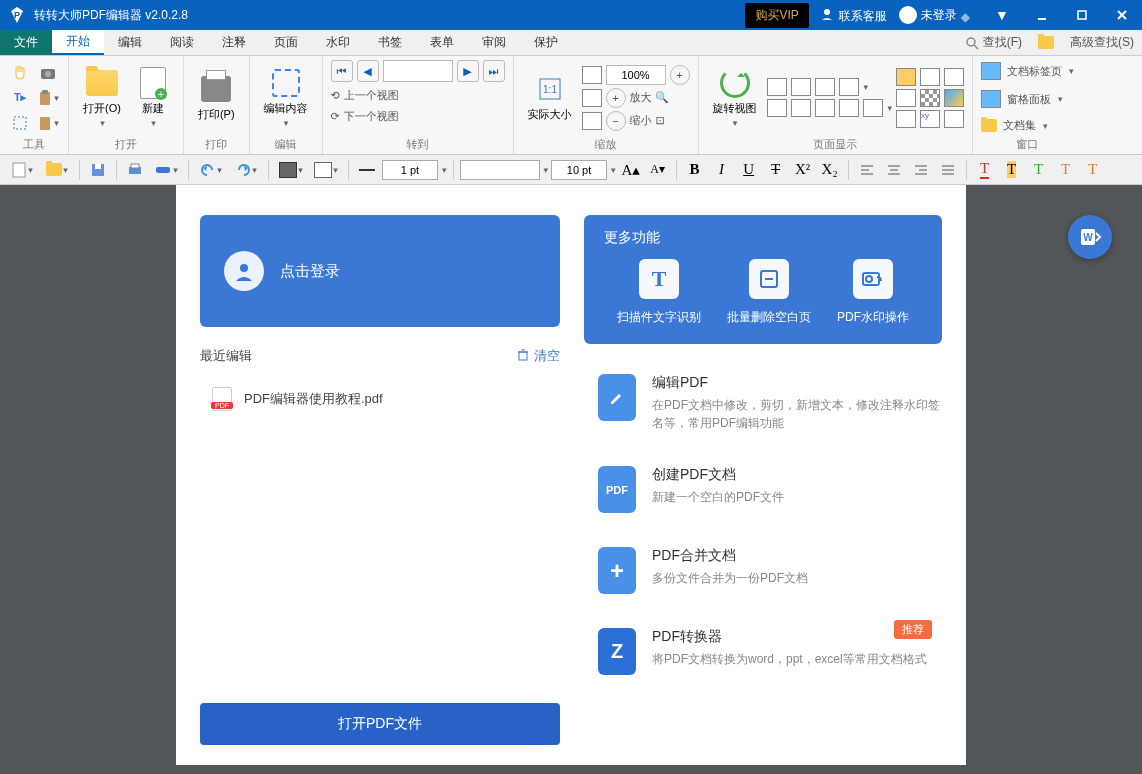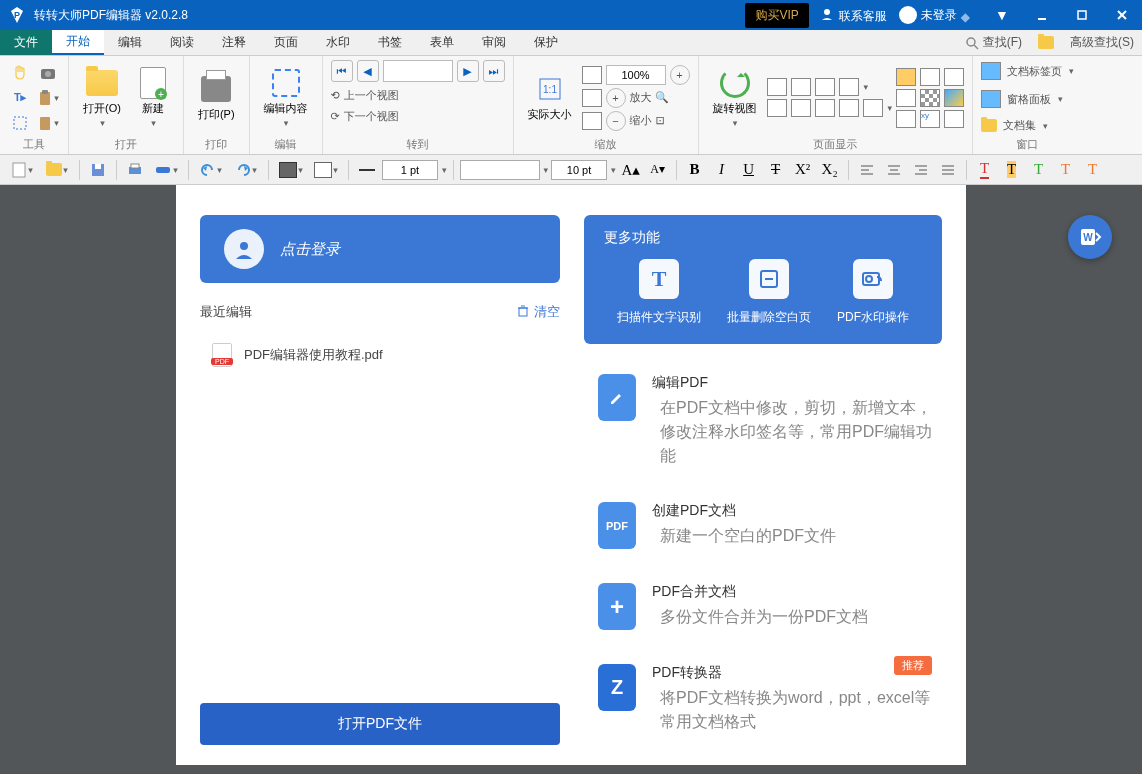--- a/index.html
+++ b/index.html
@@ -66,42 +66,42 @@
 .colorbox { width: 18px; height: 16px; background: #666; border: 1px solid #333; }
 .emptybox { width: 18px; height: 16px; background: #fff; border: 1px solid #666; }
 .pt-input { width: 56px; height: 20px; border: 1px solid #aaa; text-align: center; font-size: 11px; }
 .font-input { width: 80px; height: 20px; border: 1px solid #aaa; }
 .txt-style { font-family: serif; font-size: 15px; }
 
 
 .workspace { position: relative; height: 580px; background: #525659; display: flex; justify-content: center; padding-top: 0; }
 .page { width: 790px; height: 100%; background: #fff; padding: 30px 24px 20px 24px; display: flex; gap: 24px; }
 .left-col { width: 360px; display: flex; flex-direction: column; }
-.login-card { background: #3b78d6; border-radius: 6px; padding: 20px 24px; display: flex; align-items: center; gap: 16px; color: #fff; height: 68px; font-style: italic; }
+.login-card { background: #3b78d6; border-radius: 6px; padding: 20px 24px; display: flex; align-items: center; gap: 16px; color: #fff; height: 112px; }
 .login-avatar { width: 40px; height: 40px; border-radius: 50%; background: #fff; opacity: 0.9; display: flex; align-items: center; justify-content: center; }
 .recent-hdr { display: flex; justify-content: space-between; margin-top: 20px; font-size: 13px; color: #444; }
 .recent-hdr .clear { color: #3b78d6; display: flex; align-items: center; gap: 4px; }
 .recent-item { display: flex; align-items: center; gap: 12px; margin-top: 22px; font-size: 13px; color: #444; padding-left: 12px; }
 .pdf-ico { width: 20px; height: 24px; background: #fff; border: 1px solid #ccc; border-radius: 2px; position: relative; }
 .pdf-ico::after { content: "PDF"; position: absolute; bottom: 1px; left: -2px; right: -2px; background: #E53935; color: #fff; font-size: 7px; text-align: center; border-radius: 2px; }
 .openbtn { margin-top: auto; background: #2962c7; color: #fff; text-align: center; padding: 12px; border-radius: 4px; font-size: 14px; }
 
 .right-col { flex: 1; display: flex; flex-direction: column; }
 .more-card { background: #3b78d6; border-radius: 6px; padding: 14px 20px 18px 20px; color: #fff; }
 .more-title { font-size: 14px; margin-bottom: 12px; }
 .more-row { display: flex; justify-content: space-around; }
 .more-item { display: flex; flex-direction: column; align-items: center; gap: 10px; font-size: 12px; }
 .more-ico { width: 40px; height: 40px; background: rgba(255,255,255,0.95); border-radius: 6px; display: flex; align-items: center; justify-content: center; color: #3b78d6; font-weight: bold; }
 
 .feature-list { margin-top: 30px; display: flex; flex-direction: column; gap: 34px; padding-left: 14px; }
 .feat { display: flex; gap: 16px; position: relative; }
 .feat-ico { width: 38px; height: 47px; border-radius: 6px; display: flex; align-items: center; justify-content: center; color: #fff; font-weight: bold; font-size: 13px; flex-shrink: 0; }
 .feat-body { flex: 1; }
 .feat-title { font-size: 14px; color: #333; margin-bottom: 4px; }
-.feat-desc { font-size: 16px; color: #888; line-height: 1.5; margin-left: 8px; }
+.feat-desc { font-size: 12px; color: #888; line-height: 1.5; }
 .badge-rec { position: absolute; top: -8px; right: 10px; background: #f56c3f; color: #fff; font-size: 11px; padding: 2px 8px; border-radius: 3px; }
 
 .fab { position: absolute; top: 30px; right: 30px; width: 44px; height: 44px; background: #3b78d6; border-radius: 50%; display: flex; align-items: center; justify-content: center; color: #fff; box-shadow: 0 2px 6px rgba(0,0,0,0.3); }
 </style>
 </head>
 <body>
 
 <div class="titlebar">
   <div class="logo">
     <svg width="18" height="18" viewBox="0 0 18 18">

